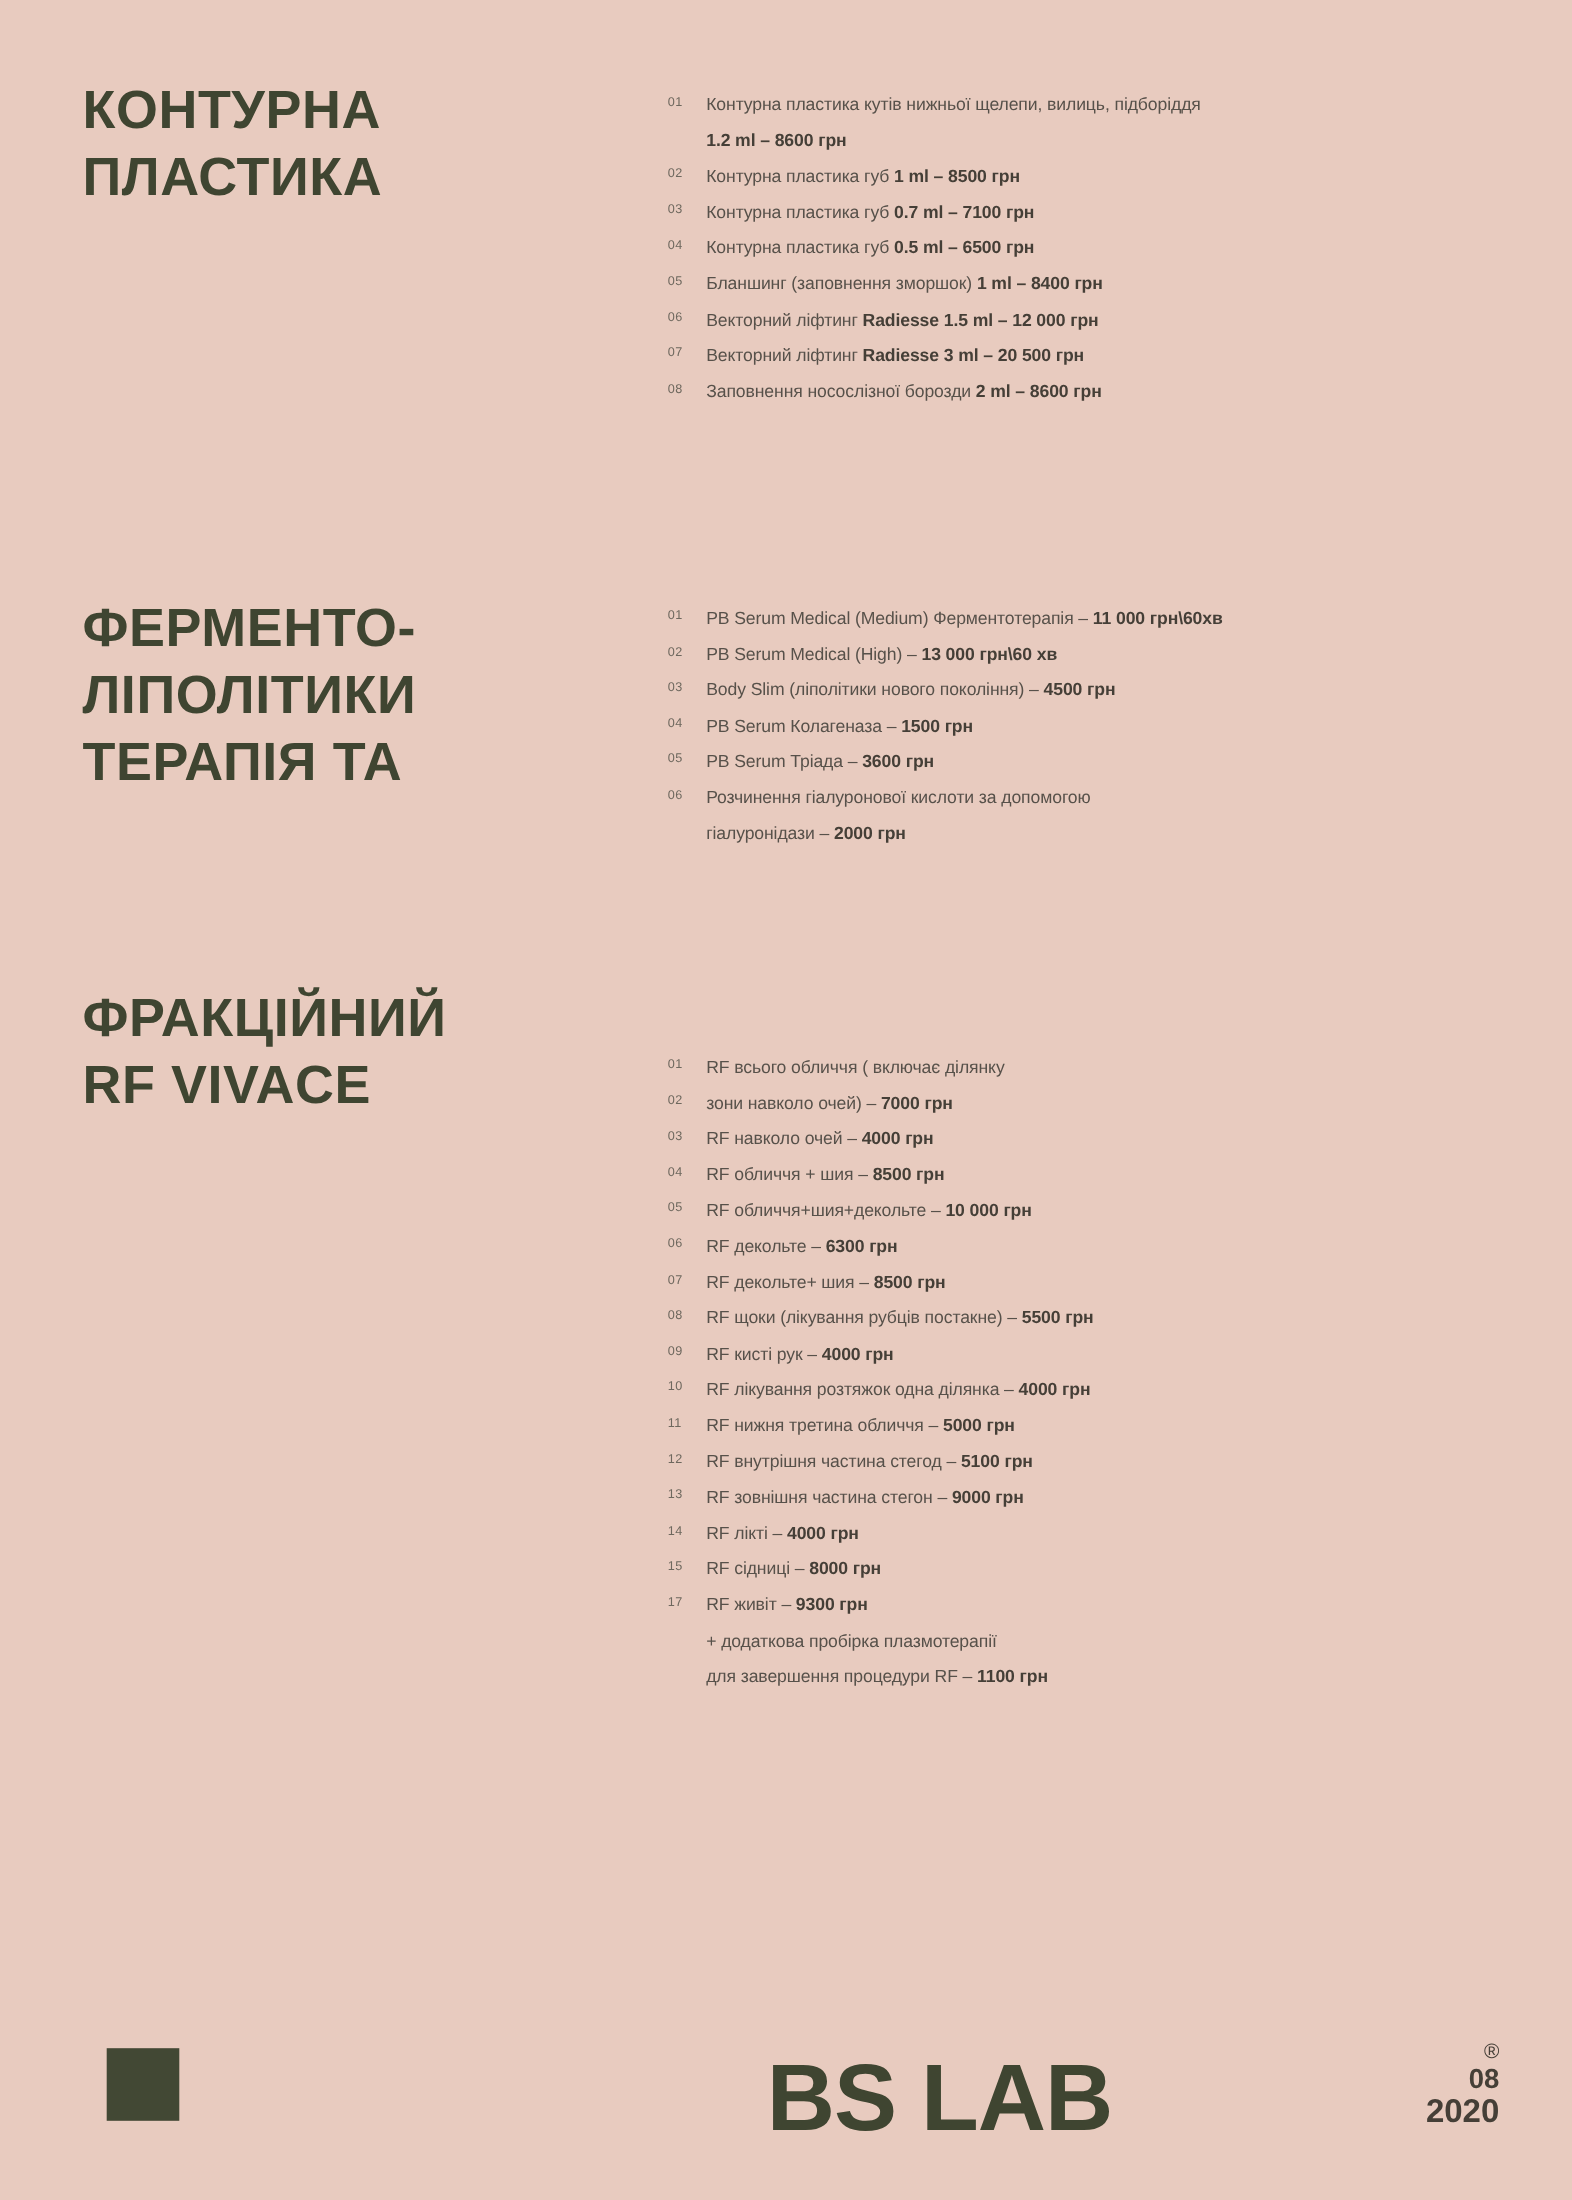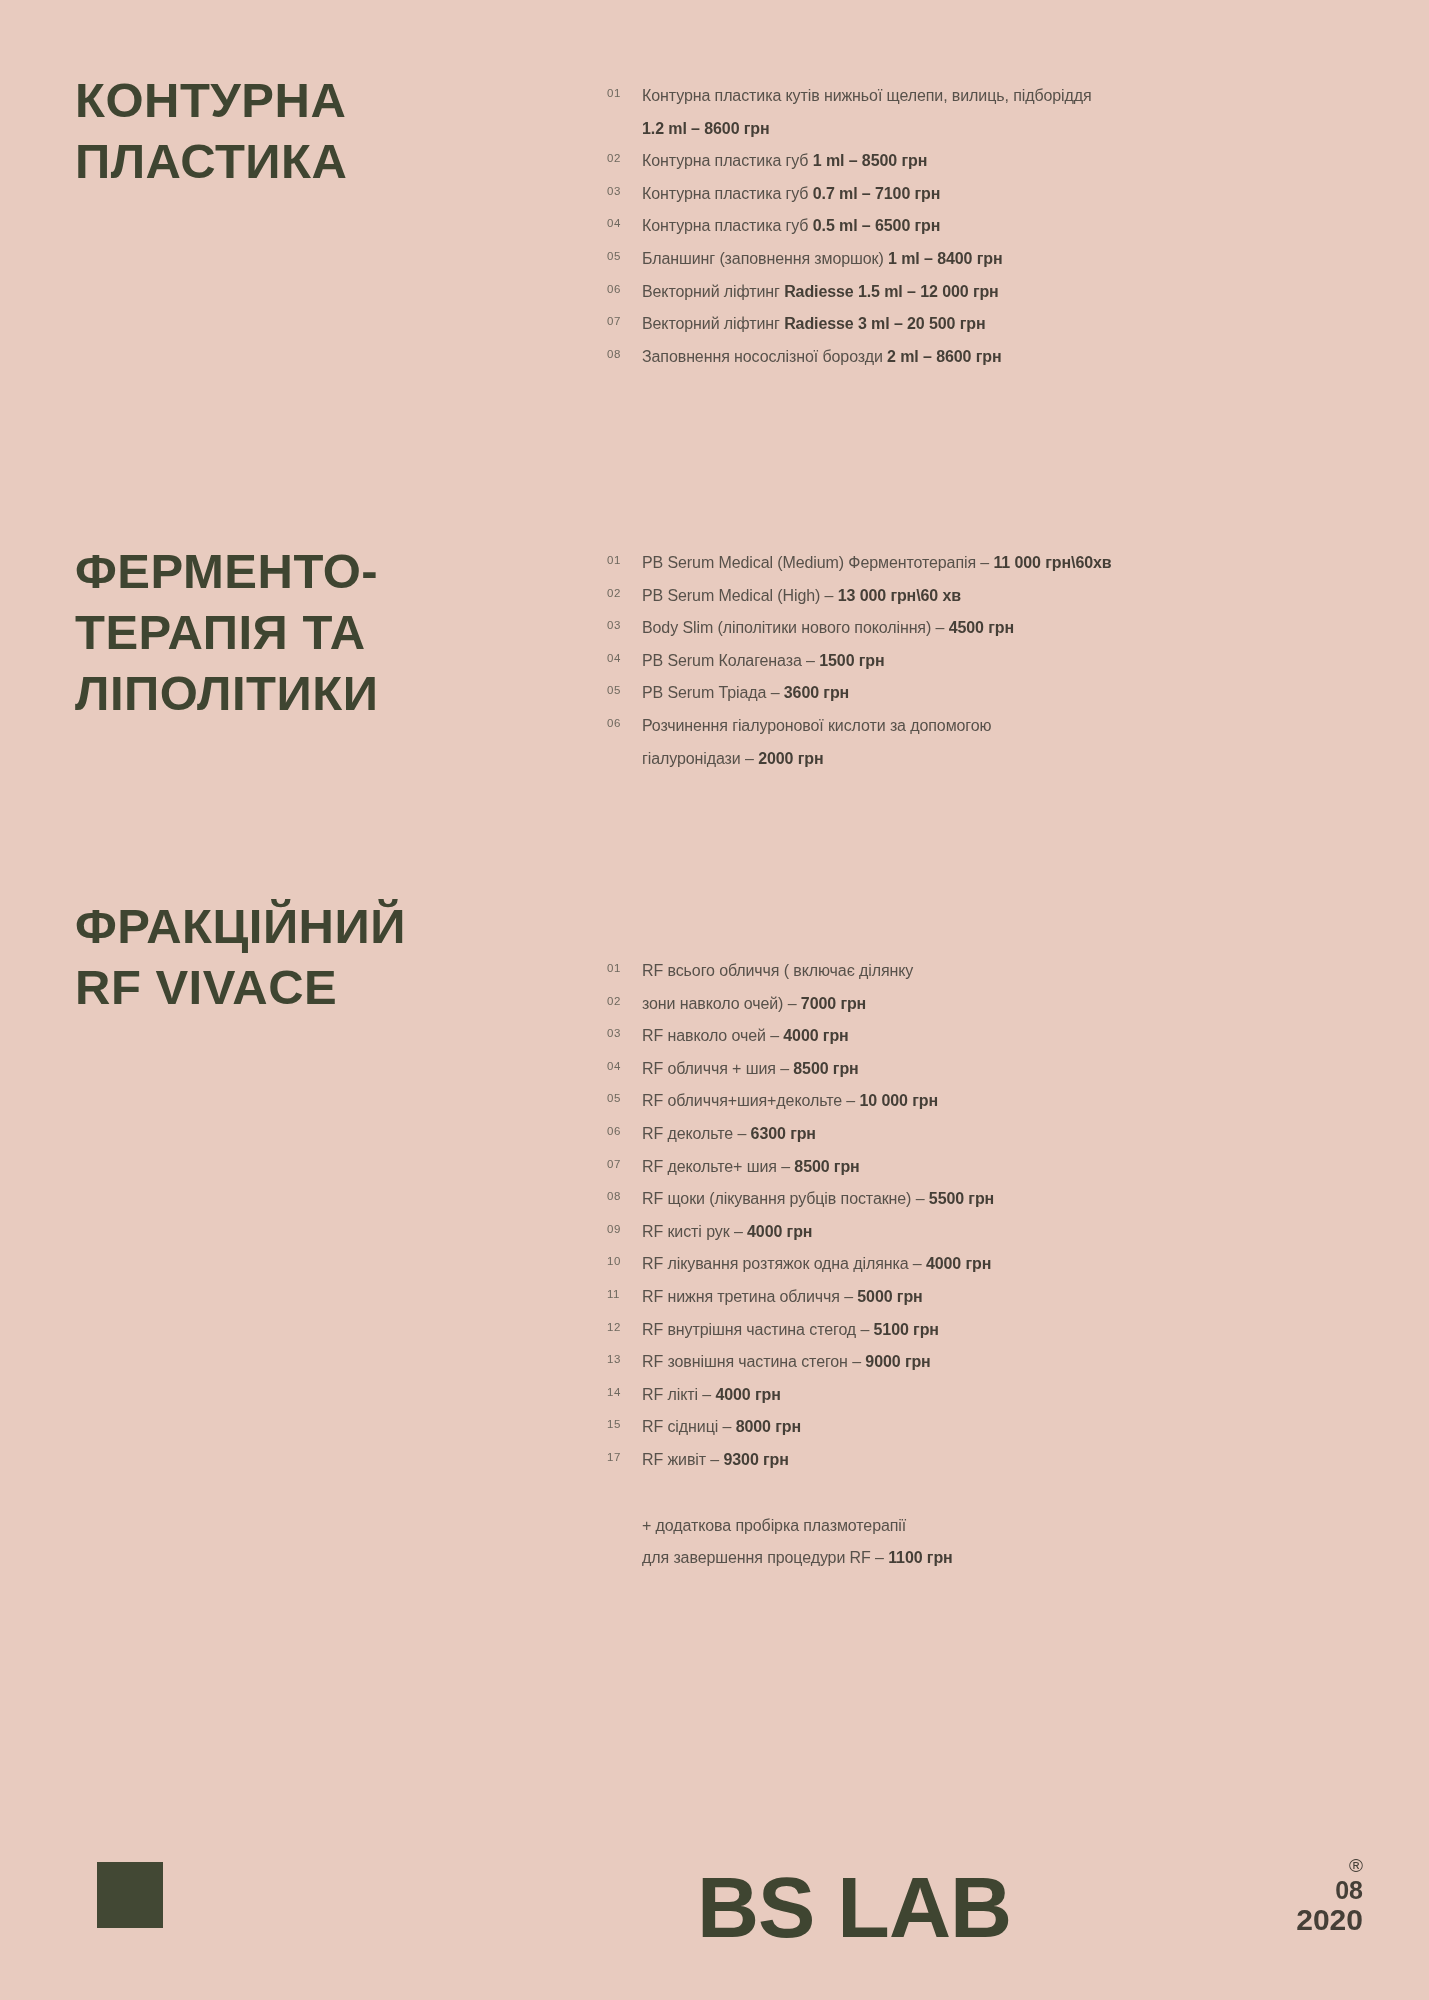--- a/index.html
+++ b/index.html
@@ -12,21 +12,21 @@
     overflow:hidden;
   }
   .section-title {
     position:absolute; left:75px;
     font-size:49px; font-weight:700; line-height:61px;
     letter-spacing:0.5px;
     color:var(--ink-title,#3f4531);
   }
   .price-list { position:absolute; left:607px; width:640px; }
   .row { display:flex; align-items:flex-start; }
-  .row.gap { margin-top:33px; }
+  .row.gap { }
   .num {
     flex:0 0 35px; width:35px;
     font-size:11.5px; line-height:12px;
     padding-top:7px;
     letter-spacing:0.5px;
     color:var(--ink-num,#6e685e);
   }
   .txt {
     font-size:16px; line-height:32.6px;
     letter-spacing:-0.1px;
@@ -93,22 +93,22 @@
         <div class="txt"><span>Векторний ліфтинг </span><span class="bold">Radiesse 3 ml – 20 500 грн</span></div>
       </div>
       <div class="row">
         <span class="num">08</span>
         <div class="txt"><span>Заповнення носослізної борозди </span><span class="bold">2 ml – 8600 грн</span></div>
       </div>
     </div>
 
   <div class="section-title" style="top:541px">
       <div>ФЕРМЕНТО-</div>
+      <div>ЛІПОЛІТИКИ</div>
       <div>ТЕРАПІЯ ТА</div>
-      <div>ЛІПОЛІТИКИ</div>
     </div>
   <div class="price-list" style="top:547px">
       <div class="row">
         <span class="num">01</span>
         <div class="txt"><span>PB Serum Medical (Medium) Ферментотерапія – </span><span class="bold">11 000 грн\60хв</span></div>
       </div>
       <div class="row">
         <span class="num">02</span>
         <div class="txt"><span>PB Serum Medical (High) – </span><span class="bold">13 000 грн\60 хв</span></div>
       </div>

